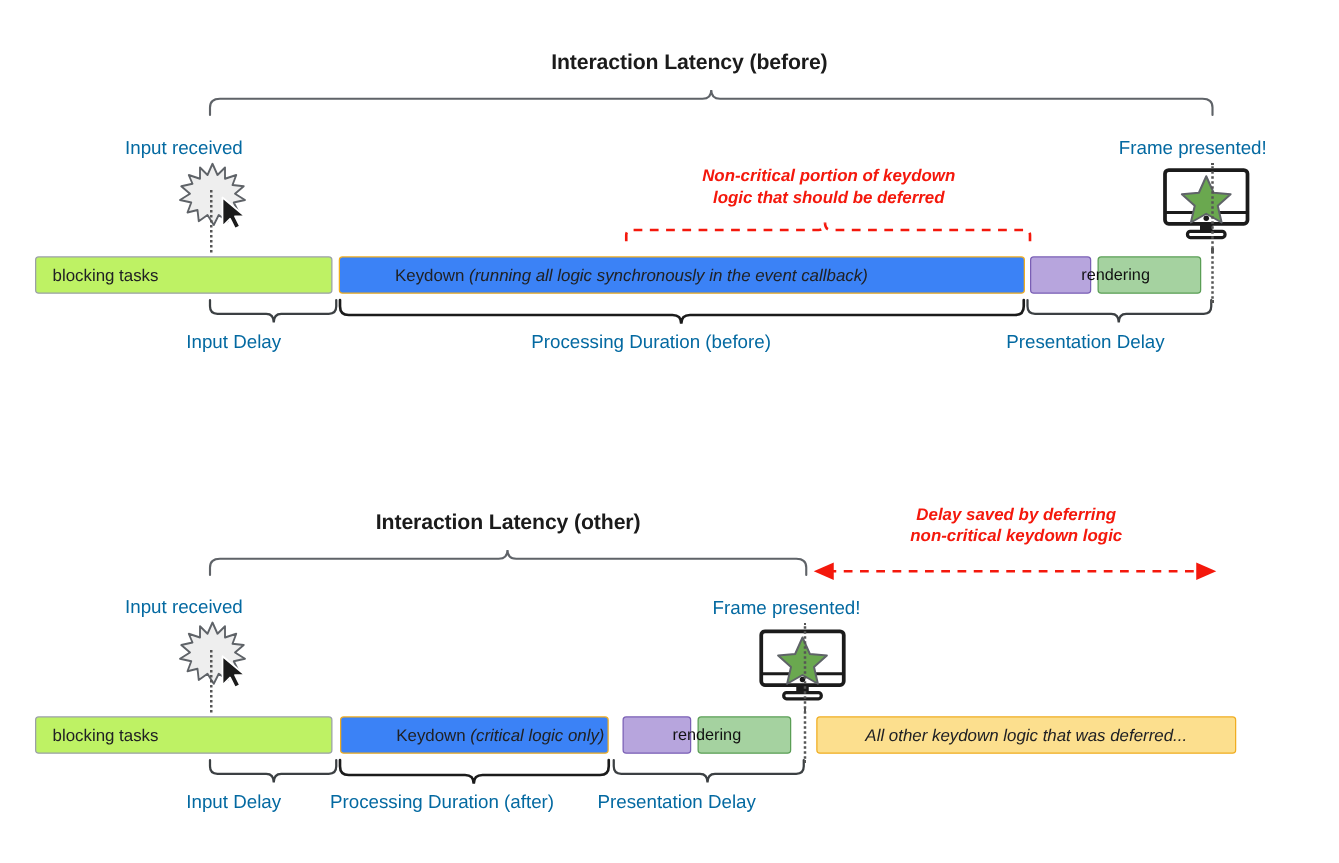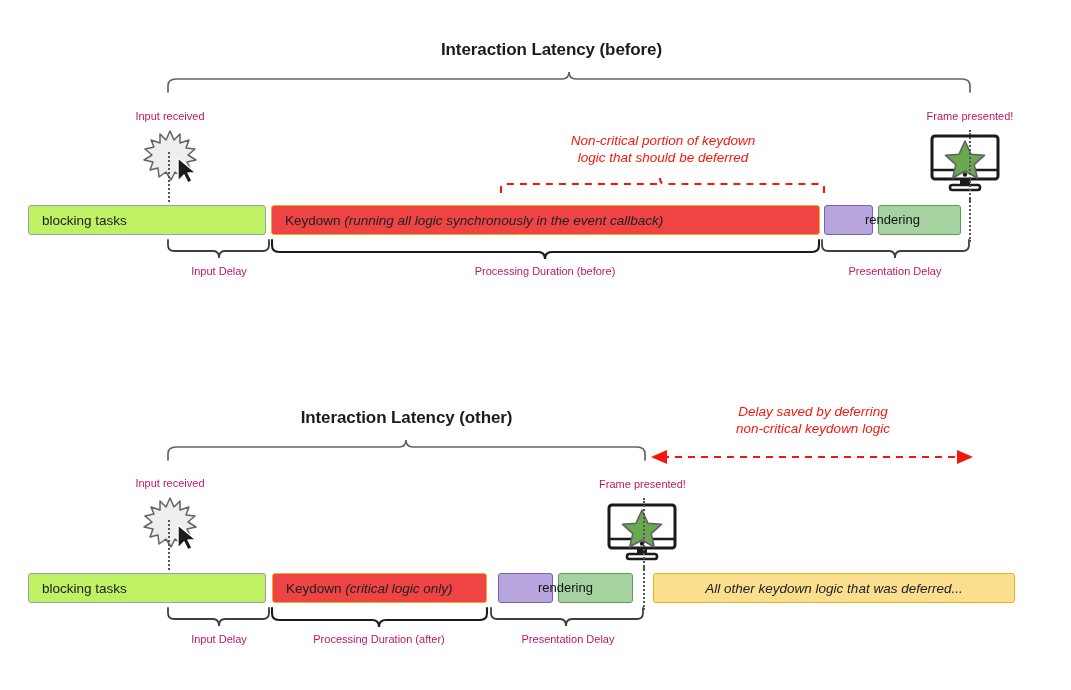--- a/index.html
+++ b/index.html
@@ -22,31 +22,31 @@
     font-size: 17px;
     font-weight: bold;
     color: #1b1b1b;
     text-align: center;
     white-space: nowrap;
     letter-spacing: -0.1px;
   }
 
   
   .caption {
-    font-size: 11px;
-    color: #be185d;
-    white-space: nowrap;
-    text-align: center;
+    font-size: 15px;
+    color: #0369a1;
+    white-space: nowrap;
+    text-align: left;
   }
 
   
   .red-note {
     color: #f4180c;
     font-size: 13.5px;
-    font-weight: normal;
+    font-weight: bold;
     font-style: italic;
     text-align: center;
     line-height: 1.27;
     white-space: pre-line;
   }
 
   
   .bar {
     position: absolute;
     height: 30px;
@@ -61,22 +61,23 @@
     padding-left: 13px;
     overflow: hidden;
   }
   .bar-label em { font-style: italic; }
 
   .bar-blocking {
     background: #bef264;
     border: 1.4px solid #9aa0a6;
   }
   .bar-keydown {
-    background: #ef4444;
+    background: #3b82f6;
     border: 1.4px solid #f0ad21;
+    padding-left: 31px;
   }
   .bar-purple {
     background: #b7a5dd;
     border: 1.6px solid #7a5fb5;
   }
   .bar-green {
     background: #a5d2a0;
     border: 1.6px solid #5a9e55;
   }
   .bar-deferred {
@@ -273,19 +274,19 @@
 <div class="bar bar-keydown" style="left:272px; top:573px; width:215px;">
   <span class="bar-label">
     <span>Keydown </span><em>(critical logic only)</em>
   </span>
 </div>
 
 <div class="bar bar-purple" style="left:498px; top:573px; width:55px;"></div>
 <div class="bar bar-green" style="left:558px; top:573px; width:75px;"></div>
 <div class="rendering-label" style="left:498px; top:580px; width:135px;">rendering</div>
 
-<div class="bar bar-deferred" style="left:653px; top:573px; width:362px; justify-content:center;">
+<div class="bar bar-deferred" style="left:653px; top:573px; width:336px; justify-content:center;">
   <span style="font-style:italic;">All other keydown logic that was deferred...</span>
 </div>
 
 <div class="abs caption" style="left:149px; top:633px; width:140px;">Input Delay</div>
 <div class="abs caption" style="left:264px; top:633px; width:230px;">Processing Duration (after)</div>
 <div class="abs caption" style="left:478px; top:633px; width:180px;">Presentation Delay</div>
 
 </body></html>

